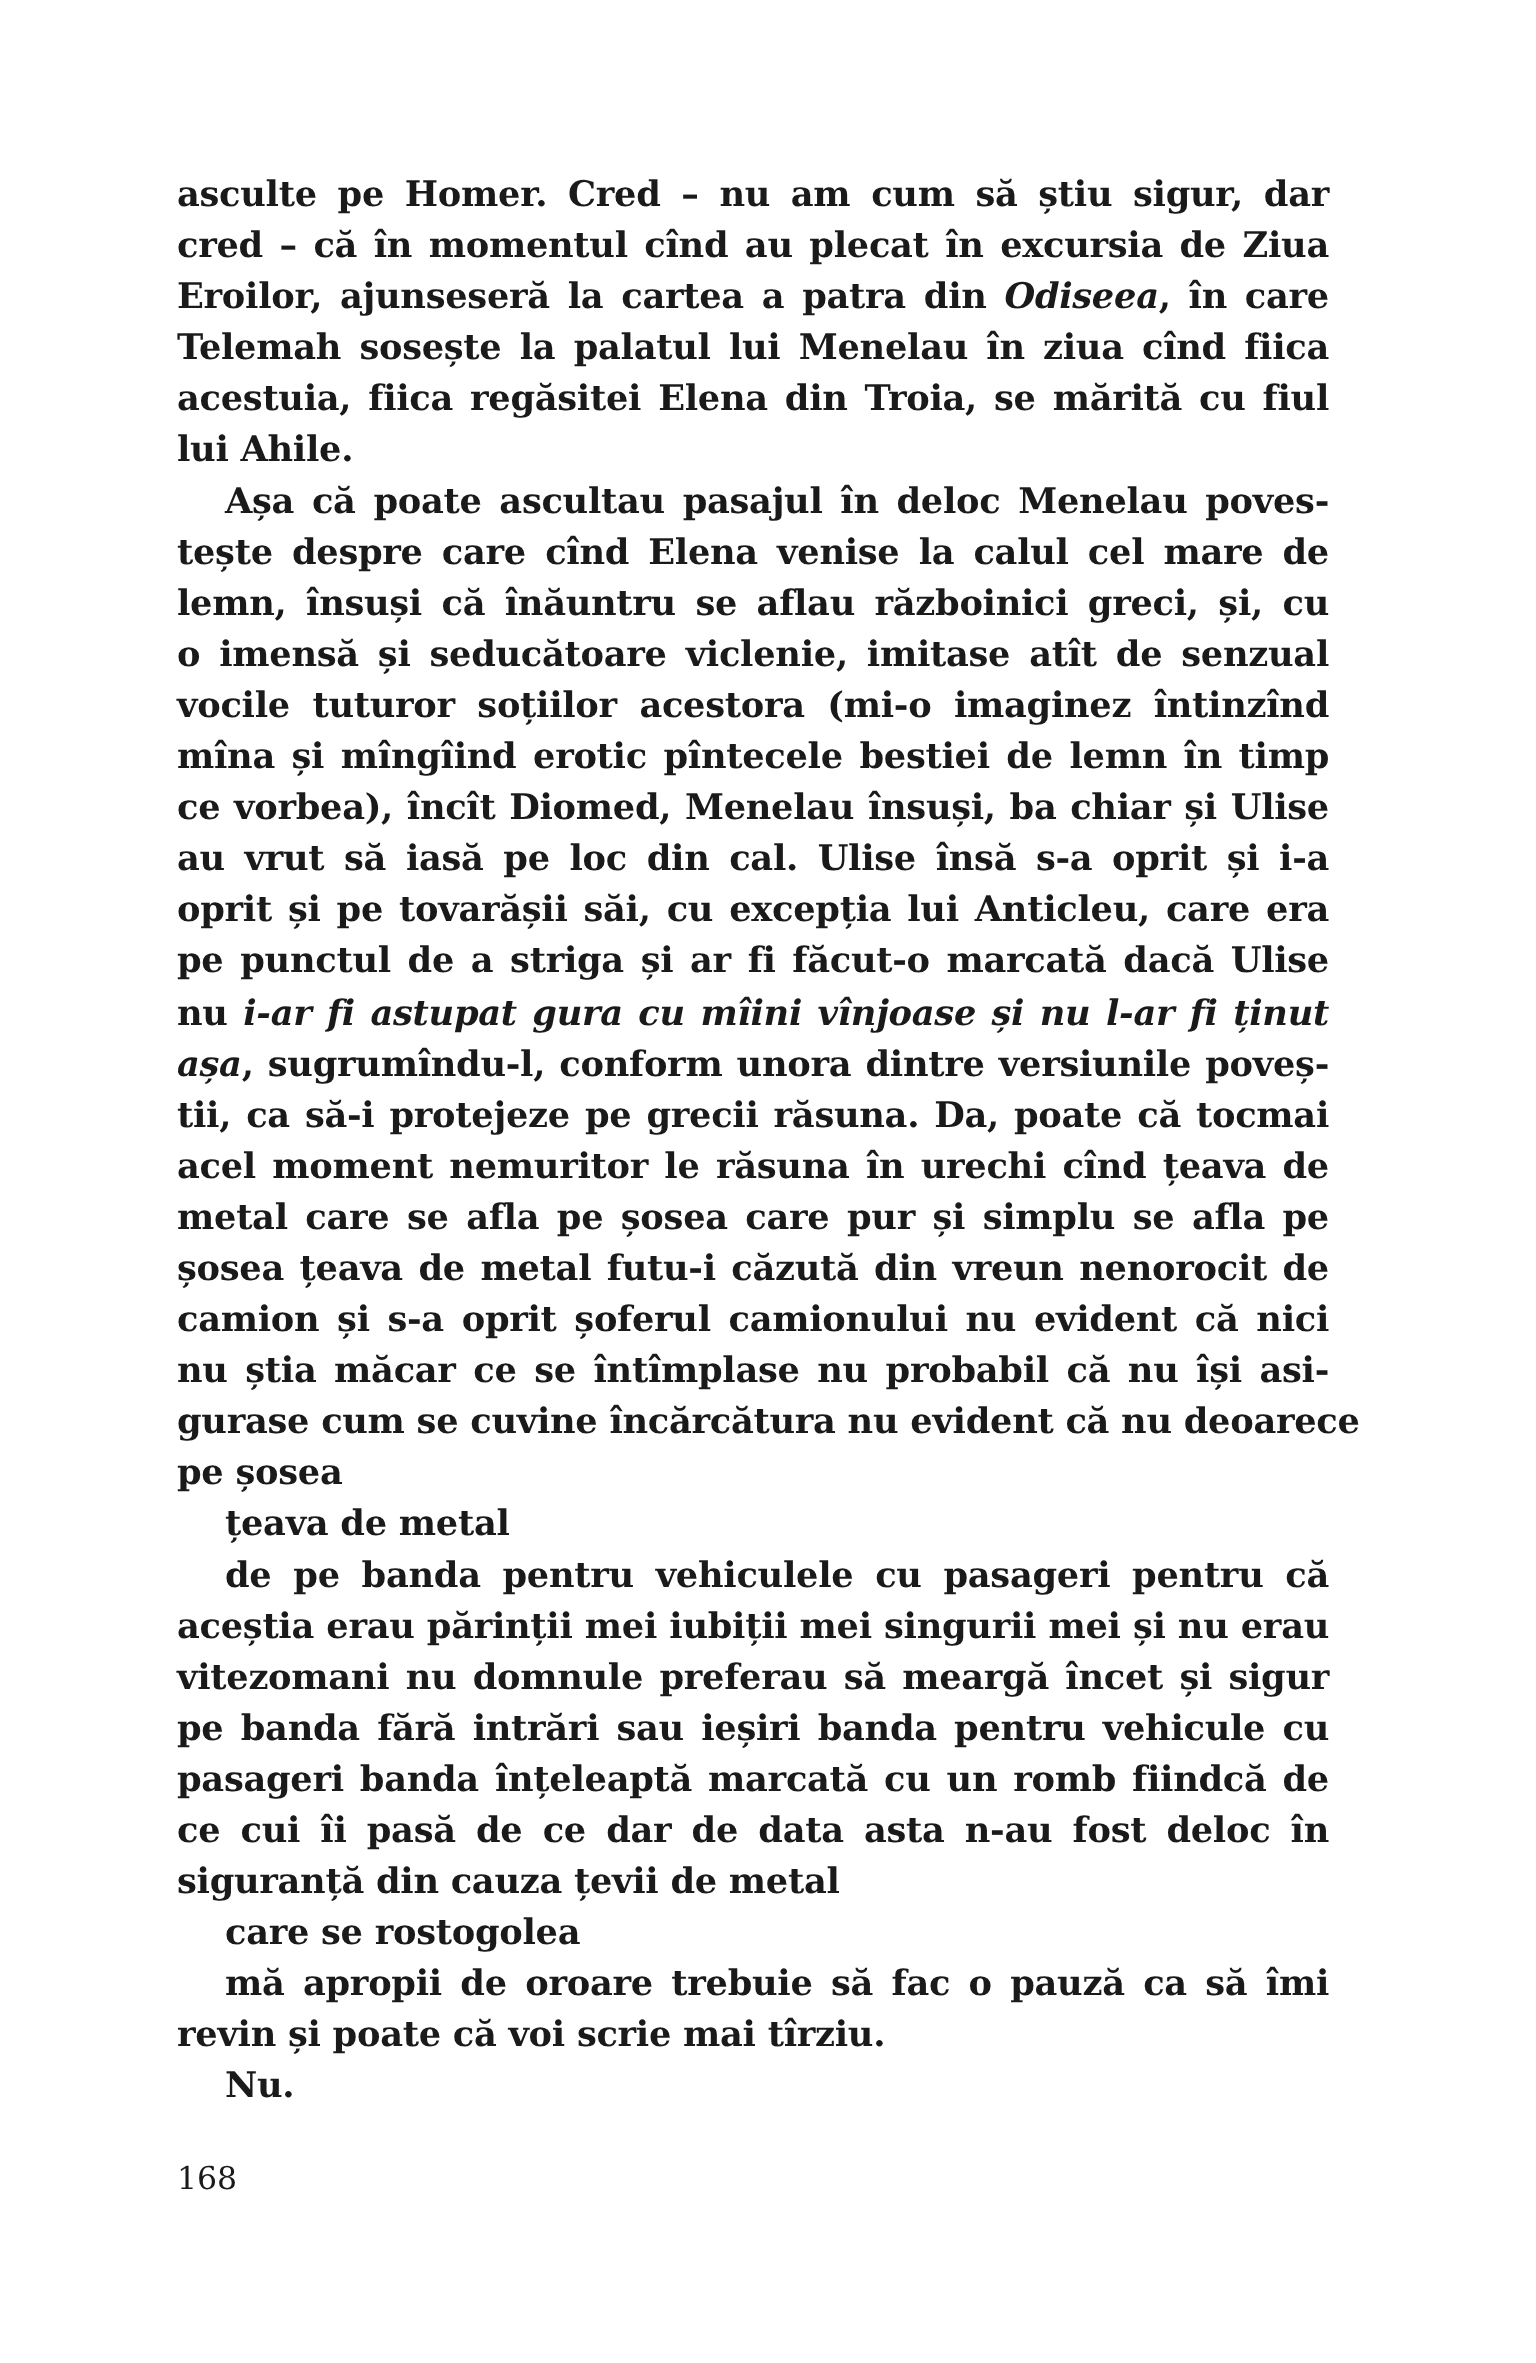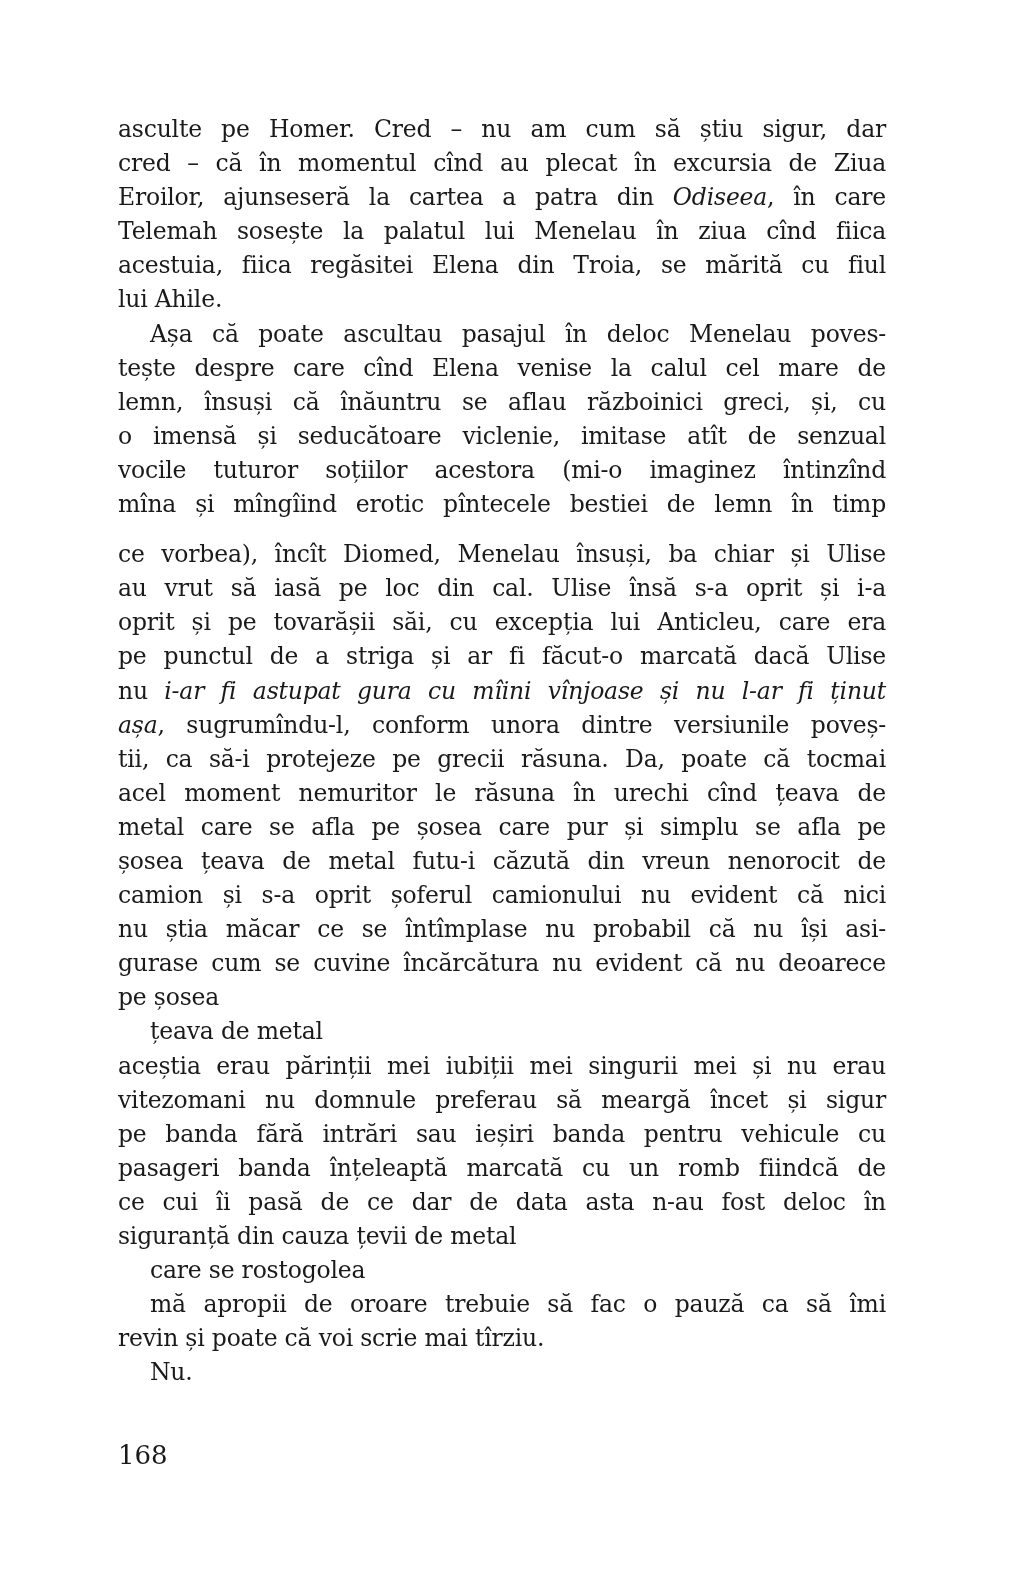--- a/index.html
+++ b/index.html
@@ -15,65 +15,67 @@
     letter-spacing: -0.2px;
   }
   .line {
     display: block;
     height: 34.1px;
     line-height: 34.1px;
     white-space: nowrap;
     text-align: justify;
     text-align-last: justify;
     overflow: visible;
+    font-weight: bold;
   }
   .line.last { text-align-last: left; }
   .line.indent { padding-left: 32px; }
   .seg { }
   .it { font-style: italic; }
   .page-number {
     position: absolute;
     left: 118px;
     top: 1440px;
     font-family: "DejaVu Serif", "Liberation Serif", serif;
-    font-size: 26px;
+    font-size: 21px;
     color: #1a1a1a;
   }
 </style>
 </head>
 <body>
 
 <div class="page" id="page-body">
     <div class="line" style="white-space: nowrap; height: 34.1px; overflow: visible;"><span class="seg">asculte pe Homer. Cred – nu am cum să știu sigur, dar</span></div>
     <div class="line" style="white-space: nowrap; height: 34.1px; overflow: visible;"><span class="seg">cred – că în momentul cînd au plecat în excursia de Ziua</span></div>
     <div class="line" style="white-space: nowrap; height: 34.1px; overflow: visible;"><span class="seg">Eroilor, ajunseseră la cartea a patra din </span><span class="seg it">Odiseea</span><span class="seg">, în care</span></div>
     <div class="line" style="white-space: nowrap; height: 34.1px; overflow: visible;"><span class="seg">Telemah sosește la palatul lui Menelau în ziua cînd fiica</span></div>
     <div class="line" style="white-space: nowrap; height: 34.1px; overflow: visible;"><span class="seg">acestuia, fiica regăsitei Elena din Troia, se mărită cu fiul</span></div>
     <div class="line last" style="white-space: nowrap; height: 34.1px; overflow: visible;"><span class="seg">lui Ahile.</span></div>
     <div class="line indent" style="white-space: nowrap; height: 34.1px; overflow: visible;"><span class="seg">Așa că poate ascultau pasajul în deloc Menelau poves-</span></div>
     <div class="line" style="white-space: nowrap; height: 34.1px; overflow: visible;"><span class="seg">tește despre care cînd Elena venise la calul cel mare de</span></div>
     <div class="line" style="white-space: nowrap; height: 34.1px; overflow: visible;"><span class="seg">lemn, însuși că înăuntru se aflau războinici greci, și, cu</span></div>
     <div class="line" style="white-space: nowrap; height: 34.1px; overflow: visible;"><span class="seg">o imensă și seducătoare viclenie, imitase atît de senzual</span></div>
     <div class="line" style="white-space: nowrap; height: 34.1px; overflow: visible;"><span class="seg">vocile tuturor soțiilor acestora (mi-o imaginez întinzînd</span></div>
     <div class="line" style="white-space: nowrap; height: 34.1px; overflow: visible;"><span class="seg">mîna și mîngîind erotic pîntecele bestiei de lemn în timp</span></div>
-    <div class="line" style="white-space: nowrap; height: 34.1px; overflow: visible; margin-top: 16px;"><span class="seg">ce vorbea), încît Diomed, Menelau însuși, ba chiar și Ulise</span></div>
+    <div class="line" style="white-space: nowrap; height: 34.1px; overflow: visible;"><span class="seg">ce vorbea), încît Diomed, Menelau însuși, ba chiar și Ulise</span></div>
     <div class="line" style="white-space: nowrap; height: 34.1px; overflow: visible;"><span class="seg">au vrut să iasă pe loc din cal. Ulise însă s-a oprit și i-a</span></div>
     <div class="line" style="white-space: nowrap; height: 34.1px; overflow: visible;"><span class="seg">oprit și pe tovarășii săi, cu excepția lui Anticleu, care era</span></div>
     <div class="line" style="white-space: nowrap; height: 34.1px; overflow: visible;"><span class="seg">pe punctul de a striga și ar fi făcut-o marcată dacă Ulise</span></div>
     <div class="line" style="white-space: nowrap; height: 34.1px; overflow: visible;"><span class="seg">nu </span><span class="seg it">i-ar fi astupat gura cu mîini vînjoase și nu l-ar fi ținut</span></div>
     <div class="line" style="white-space: nowrap; height: 34.1px; overflow: visible;"><span class="seg it">așa</span><span class="seg">, sugrumîndu-l, conform unora dintre versiunile poveș-</span></div>
     <div class="line" style="white-space: nowrap; height: 34.1px; overflow: visible;"><span class="seg">tii, ca să-i protejeze pe grecii răsuna. Da, poate că tocmai</span></div>
     <div class="line" style="white-space: nowrap; height: 34.1px; overflow: visible;"><span class="seg">acel moment nemuritor le răsuna în urechi cînd țeava de</span></div>
     <div class="line" style="white-space: nowrap; height: 34.1px; overflow: visible;"><span class="seg">metal care se afla pe șosea care pur și simplu se afla pe</span></div>
     <div class="line" style="white-space: nowrap; height: 34.1px; overflow: visible;"><span class="seg">șosea țeava de metal futu-i căzută din vreun nenorocit de</span></div>
     <div class="line" style="white-space: nowrap; height: 34.1px; overflow: visible;"><span class="seg">camion și s-a oprit șoferul camionului nu evident că nici</span></div>
     <div class="line" style="white-space: nowrap; height: 34.1px; overflow: visible;"><span class="seg">nu știa măcar ce se întîmplase nu probabil că nu își asi-</span></div>
     <div class="line" style="white-space: nowrap; height: 34.1px; overflow: visible;"><span class="seg">gurase cum se cuvine încărcătura nu evident că nu deoarece</span></div>
     <div class="line last" style="white-space: nowrap; height: 34.1px; overflow: visible;"><span class="seg">pe șosea</span></div>
     <div class="line indent last" style="white-space: nowrap; height: 34.1px; overflow: visible;"><span class="seg">țeava de metal</span></div>
+    <div class="line indent" style="white-space: nowrap; height: 34.1px; overflow: visible;"><span class="seg">de pe banda pentru vehiculele cu pasageri pentru că</span></div>
     <div class="line" style="white-space: nowrap; height: 34.1px; overflow: visible;"><span class="seg">aceștia erau părinții mei iubiții mei singurii mei și nu erau</span></div>
     <div class="line" style="white-space: nowrap; height: 34.1px; overflow: visible;"><span class="seg">vitezomani nu domnule preferau să meargă încet și sigur</span></div>
     <div class="line" style="white-space: nowrap; height: 34.1px; overflow: visible;"><span class="seg">pe banda fără intrări sau ieșiri banda pentru vehicule cu</span></div>
     <div class="line" style="white-space: nowrap; height: 34.1px; overflow: visible;"><span class="seg">pasageri banda înțeleaptă marcată cu un romb fiindcă de</span></div>
     <div class="line" style="white-space: nowrap; height: 34.1px; overflow: visible;"><span class="seg">ce cui îi pasă de ce dar de data asta n-au fost deloc în</span></div>
     <div class="line last" style="white-space: nowrap; height: 34.1px; overflow: visible;"><span class="seg">siguranță din cauza țevii de metal</span></div>
     <div class="line indent last" style="white-space: nowrap; height: 34.1px; overflow: visible;"><span class="seg">care se rostogolea</span></div>
     <div class="line indent" style="white-space: nowrap; height: 34.1px; overflow: visible;"><span class="seg">mă apropii de oroare trebuie să fac o pauză ca să îmi</span></div>
     <div class="line last" style="white-space: nowrap; height: 34.1px; overflow: visible;"><span class="seg">revin și poate că voi scrie mai tîrziu.</span></div>
     <div class="line indent last" style="white-space: nowrap; height: 34.1px; overflow: visible;"><span class="seg">Nu.</span></div>

